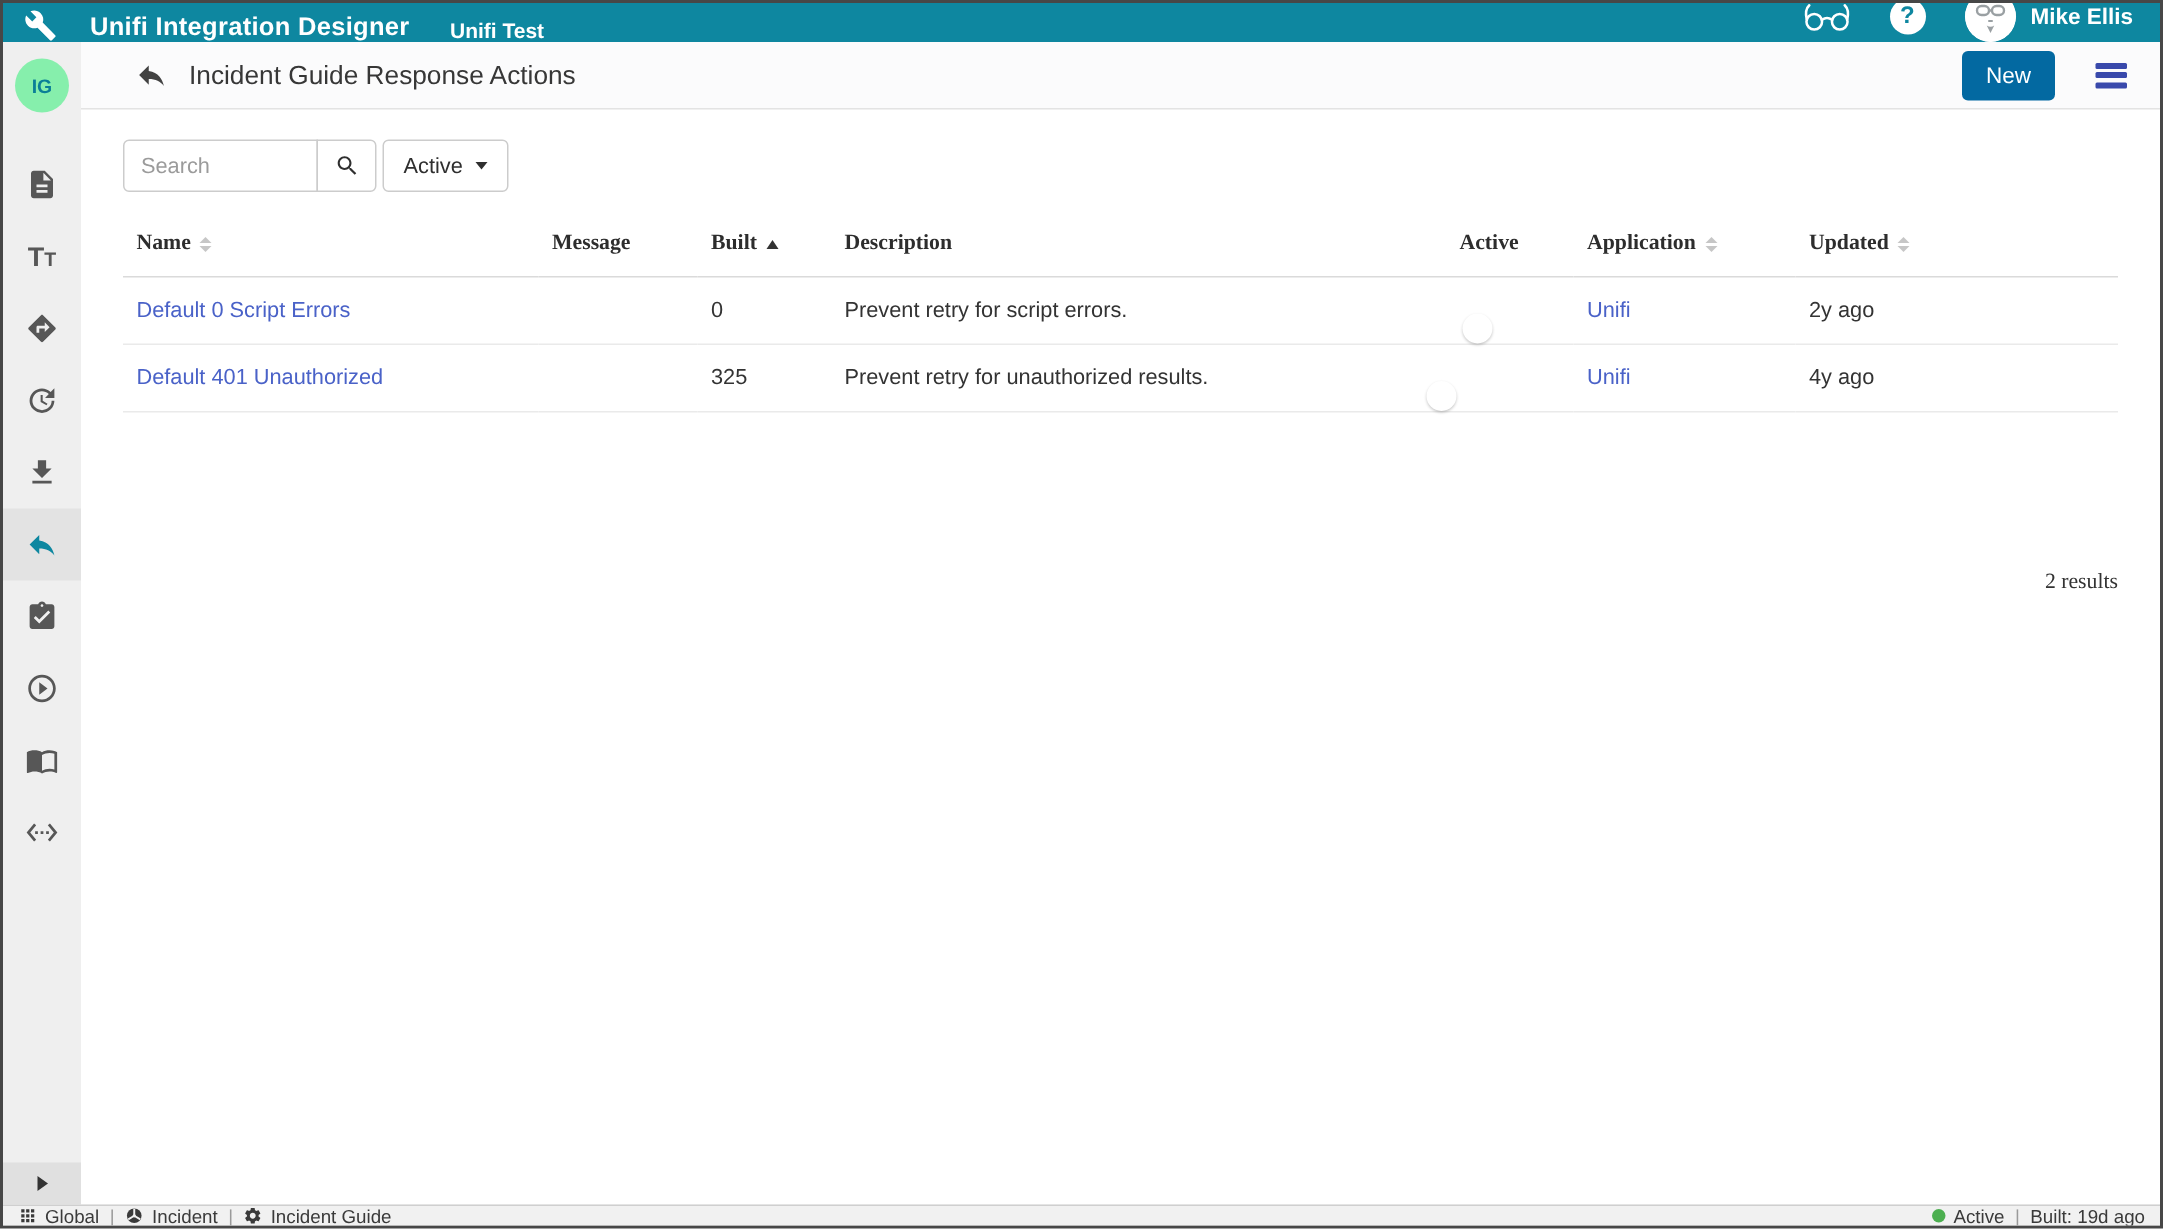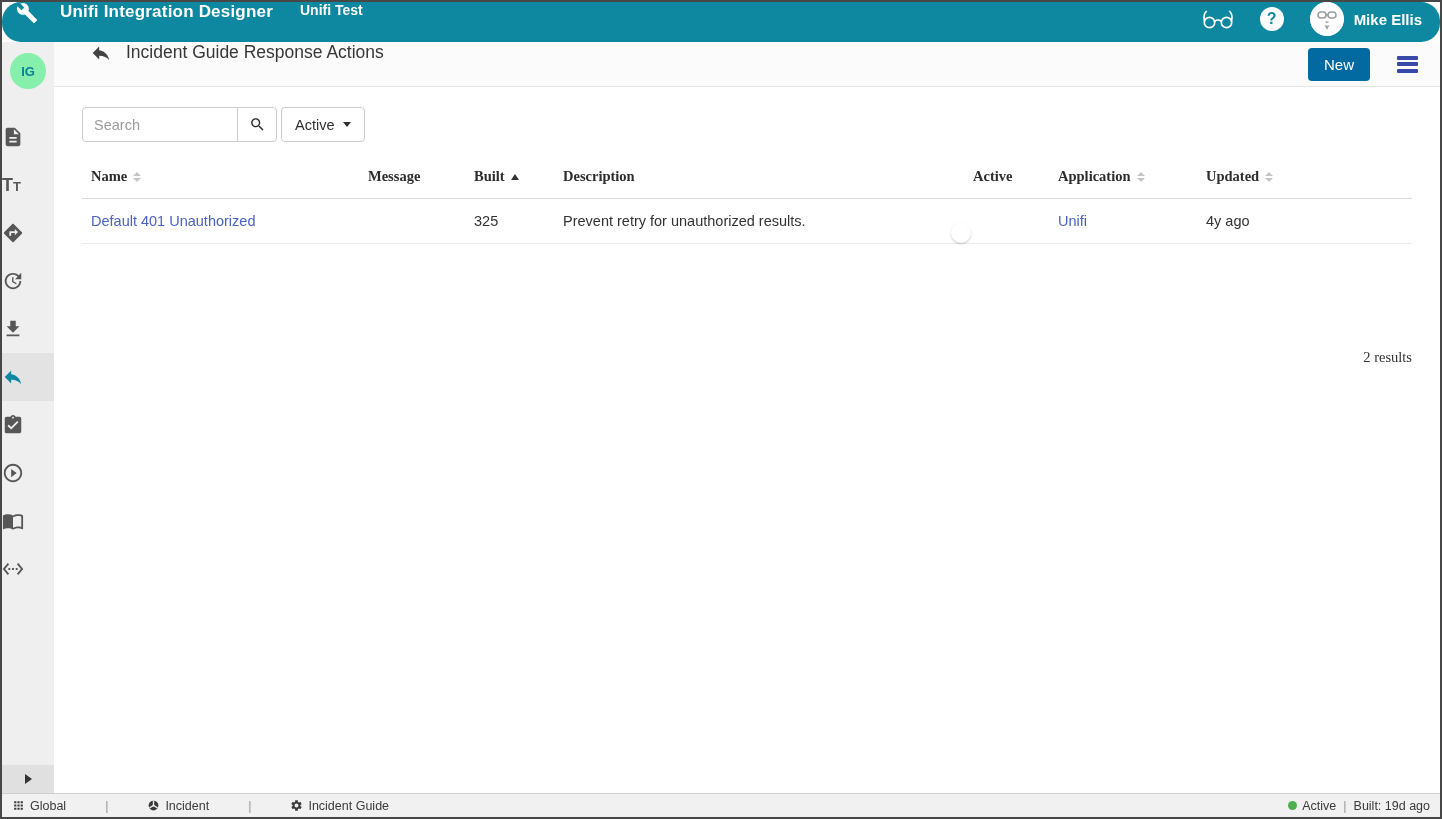--- a/index.html
+++ b/index.html
@@ -6,22 +6,22 @@
   html,body { width:1442px; height:819px; }
   body {
     font-family: "Liberation Sans", sans-serif;
     border: 2px solid #474747;
     display: flex;
     flex-direction: column;
     background: #fff;
     overflow: hidden;
   }
   
-  .header { height:40px; background:#0e87a0; display:flex; align-items:flex-start;
-            padding:0 18px 0 14px; flex:0 0 auto; color:#fff;border-radius:19px; }
+  .header { height:26px; background:#0e87a0; display:flex; align-items:flex-end;
+            padding:0 18px 0 14px; flex:0 0 auto; color:#fff; }
   .wrench svg { width:22px; height:22px; fill:#fff; display:block; }
   .app-title { font-size:17px; font-weight:bold; margin-left:22px; letter-spacing:.2px; }
   .env { font-size:14px; font-weight:bold; margin-left:27px; }
   .header-right { margin-left:auto; display:flex; align-items:center; }
   .glasses { margin-right:24px; cursor:pointer; }
   .glasses svg { display:block; }
   .help-circle { width:24px; height:24px; border-radius:50%; background:#fff; color:#0e87a0;
                  font-weight:bold; font-size:16px; display:flex; align-items:center;
                  justify-content:center; margin-right:26px; cursor:pointer; }
   .avatar { width:34px; height:34px; border-radius:50%; background:#fff; margin-right:10px;
@@ -29,47 +29,47 @@
   .user-name { font-size:15px; font-weight:bold; cursor:pointer; }
 
   
   .middle { flex:1; display:flex; min-height:0; }
   .sidebar { width:52px; background:#efefef; display:flex; flex-direction:column;
              align-items:center; flex:0 0 auto; }
   .ig-avatar { width:36px; height:36px; border-radius:50%; background:#86efac; color:#0b7f97;
                font-weight:bold; font-size:13px; display:flex; align-items:center;
                justify-content:center; margin-top:11px; cursor:pointer; flex:0 0 auto; }
   .side-icons { margin-top:24px; width:100%; }
-  .side-item { height:48px; display:flex; align-items:center; justify-content:flex-start;
+  .side-item { height:48px; display:flex; align-items:center; justify-content:center;
                width:100%; cursor:pointer; }
   .side-item svg { width:22px; height:22px; fill:#575757; display:block; }
   .side-item.active { background:#e3e3e3; }
   .side-item.active svg { fill:#0e87a0; }
   .tt { font-weight:bold; color:#575757; font-size:18px; line-height:1; }
   .tt .small { font-size:13px; }
   .expand-btn { margin-top:auto; width:52px; height:28px; background:#e0e0e0;
                 display:flex; align-items:center; justify-content:center; cursor:pointer; }
   .expand-tri { width:0; height:0; border-left:7px solid #333;
                 border-top:5px solid transparent; border-bottom:5px solid transparent; }
 
   .main { flex:1; display:flex; flex-direction:column; min-width:0; background:#fff; }
   .titlebar { height:45px; background:#fbfbfc; border-bottom:1px solid #e3e3e3;
-              display:flex; padding:0 22px 0 36px; flex:0 0 auto; }
+              display:flex; align-items:center; padding:0 22px 0 36px; flex:0 0 auto; }
   .back-btn { margin-right:14px; cursor:pointer; display:flex; }
   .back-btn svg { width:22px; height:22px; fill:#424242; }
   .page-title { font-size:17.5px; color:#373737; }
   .titlebar-right { margin-left:auto; display:flex; align-items:center; }
   .new-btn { background:#0369a1; color:#fff; font-size:15px; padding:8px 16px;
              border:none; border-radius:4px; cursor:pointer; font-family:inherit; }
   .menu-btn { margin-left:27px; display:flex; flex-direction:column; gap:2.5px; cursor:pointer; }
   .menu-btn i { display:block; width:21px; height:4px; background:#3949ab; border-radius:1px; }
 
   .content { flex:1; padding:20px 28px 0; overflow:hidden; }
   .toolbar { display:flex; align-items:stretch; height:35px; }
-  .search-input { width:156px; padding:0 11px; border:1px solid #ccc;
+  .search-input { width:130px; padding:0 11px; border:1px solid #ccc;
                   border-radius:4px 0 0 4px; font-size:14.5px; color:#0c4a6e;
                   outline:none; font-family:inherit; }
   .search-input::placeholder { color:#9b9b9b; }
   .search-btn { width:40px; border:1px solid #ccc; margin-left:-1px; background:#fff;
                 border-radius:0 4px 4px 0; display:flex; align-items:center;
                 justify-content:center; cursor:pointer; }
   .search-btn svg { width:17px; height:17px; fill:#2f2f2f; }
   .filter-btn { margin-left:4px; padding:0 13px; border:1px solid #ccc; border-radius:4px;
                 background:#fff; font-size:14.5px; color:#2f2f2f; display:flex;
                 align-items:center; gap:8px; cursor:pointer; font-family:inherit; }
@@ -95,23 +95,23 @@
   .toggle { width:46px; height:24px; border-radius:12px; background:#e9e9e9;
             position:relative; cursor:pointer; }
   .toggle .knob { width:20px; height:20px; border-radius:50%; background:#fff;
                   position:absolute; top:2px; left:2px;
                   box-shadow:0 1px 2px rgba(0,0,0,.22); }
   .toggle.on { background:#b7dfba; }
   .toggle.on .knob { left:auto; right:2px; }
   .results { text-align:right; font-size:14.5px; color:#333; margin-top:105px;font-family:Liberation Serif, serif; }
 
   
-  .footer { height:24px; background:#f1f1f1; border-top:1px solid #cfcfcf;
+  .footer { height:14px; background:#f1f1f1; border-top:1px solid #cfcfcf;
             display:flex; align-items:center; padding:0 10px; font-size:12.5px;
-            color:#3a3a3a; flex:0 0 auto;gap:32px; }
+            color:#3a3a3a; flex:0 0 auto; }
   .footer svg { width:13px; height:13px; fill:#3a3a3a; display:block; }
   .f-item { display:flex; align-items:center; gap:5px; cursor:pointer; }
   .sep { color:#9a9a9a; margin:0 7px; }
   .footer-right { margin-left:auto; display:flex; align-items:center; }
   .status-dot { width:9px; height:9px; border-radius:50%; background:#4caf50;
                 margin-right:5px; }
 </style>
 </head>
 <body>
 
@@ -313,20 +313,29 @@
                   <span>Updated</span>
               <span class="sort-both">
                     <i class="up"></i>
                     <i class="down"></i>
                   </span>
                 </span>
             </th>
           </tr>
         </thead>
         <tbody>
+          <tr>
+            <td><a class="link">Default 0 Script Errors</a></td>
+            <td></td>
+            <td>0</td>
+            <td>Prevent retry for script errors.</td>
+            <td><span class="toggle"><span class="knob"></span></span></td>
+            <td><a class="link">Unifi</a></td>
+            <td>2y ago</td>
+          </tr>
           <tr>
             <td><a class="link">Default 401 Unauthorized</a></td>
             <td></td>
             <td>325</td>
             <td>Prevent retry for unauthorized results.</td>
             <td><span class="toggle on"><span class="knob"></span></span></td>
             <td><a class="link">Unifi</a></td>
             <td>4y ago</td>
           </tr>
         </tbody>

